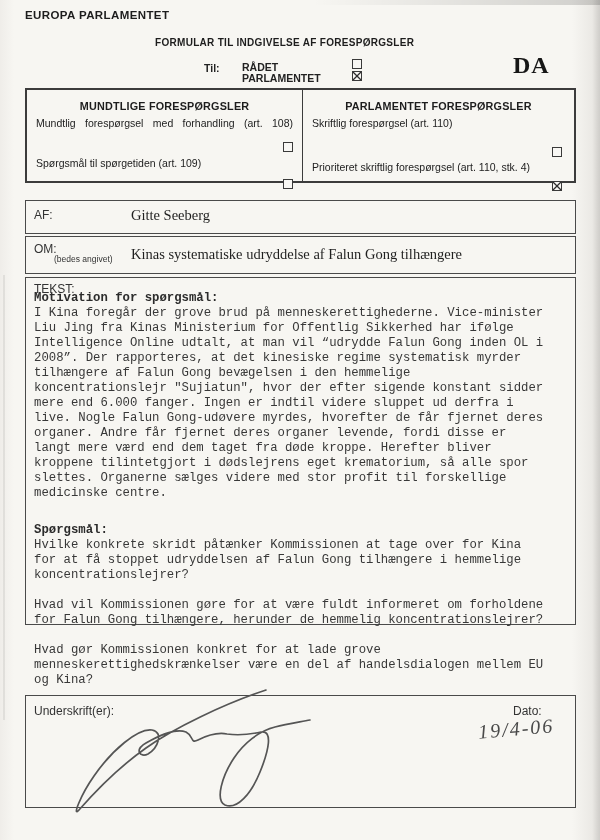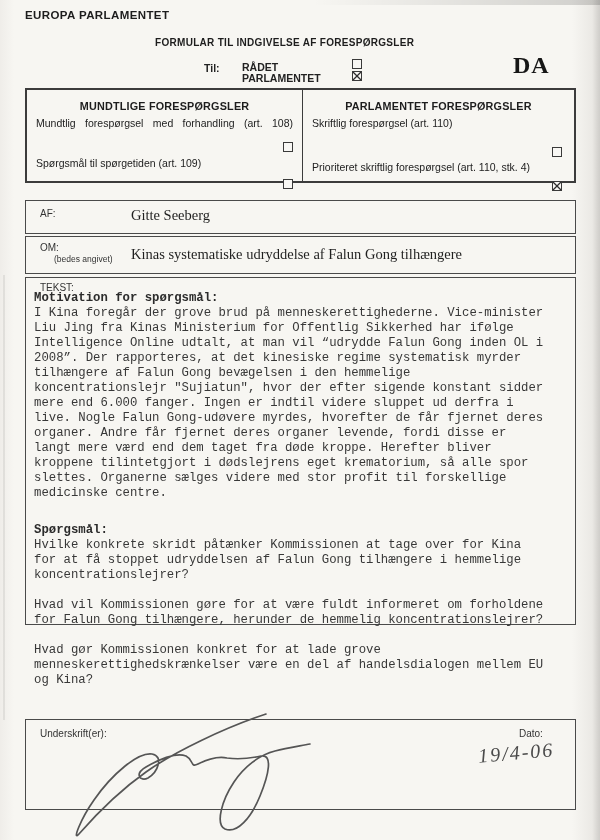--- a/index.html
+++ b/index.html
@@ -61,23 +61,23 @@
   .written-item1{top:27px;left:9px;}
   .written-cbx1{top:57px;right:12px;}
   .written-item2{top:71px;left:9px;}
   .written-cbx2{top:91px;right:12px;}
 
   .field-box{position:absolute;left:25px;width:551px;border:1.5px solid #4a4a4a;
     box-sizing:border-box;background:#f7f6f2;}
   .af-box{top:200px;height:34px;}
   .om-box{top:236px;height:38px;}
   .tekst-box{top:277px;height:348px;}
-  .sign-box{top:719px;height:91px;}
+  .sign-box{top:695px;height:113px;}
 
-  .small-label{position:absolute;font-size:10px;color:#333;margin-left:6px;}
+  .small-label{position:absolute;font-size:12px;color:#333;}
   .tiny-label{position:absolute;font-size:8.5px;color:#333;padding-left:20px;}
   .serif-value{position:absolute;left:105px;font-family:"Liberation Serif",serif;
     font-size:14.5px;color:#1f1f1f;}
 
   .mono{font-family:"Liberation Mono","DejaVu Sans Mono",monospace;
     font-size:12.3px;line-height:15px;color:#383838;}
   .tekst-content{position:absolute;left:8px;top:13px;right:4px;}
   .mono-heading{font-weight:bold;color:#2b2b2b;margin:0;}
   .mono-body{margin:0;white-space:pre;}
   .q-heading{margin-top:22px;}

